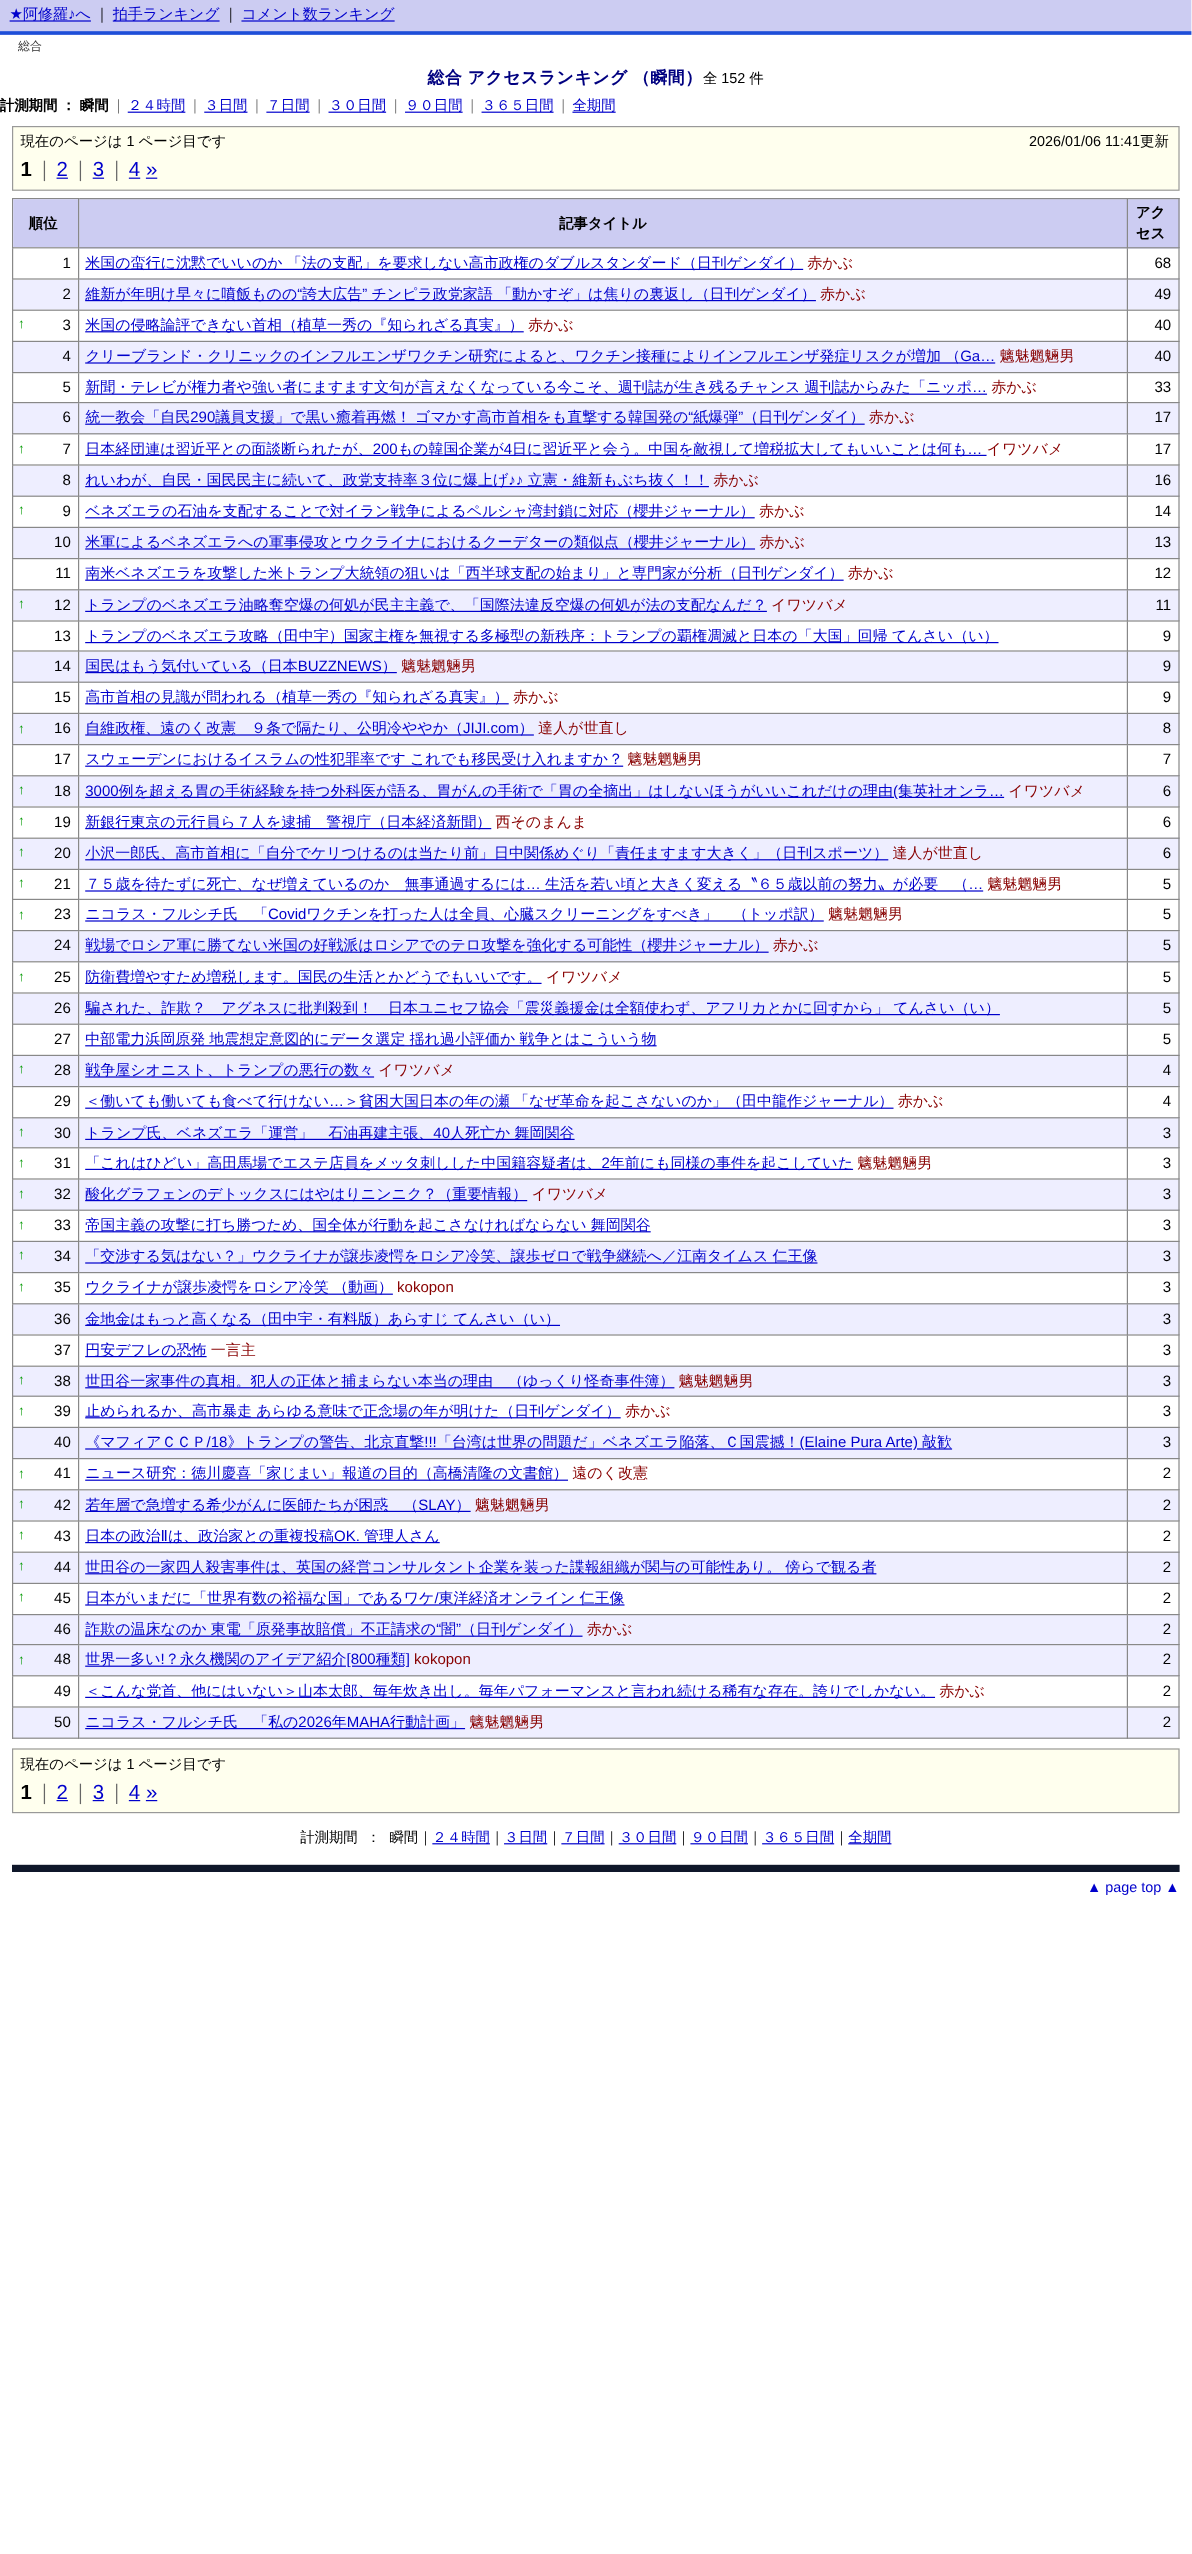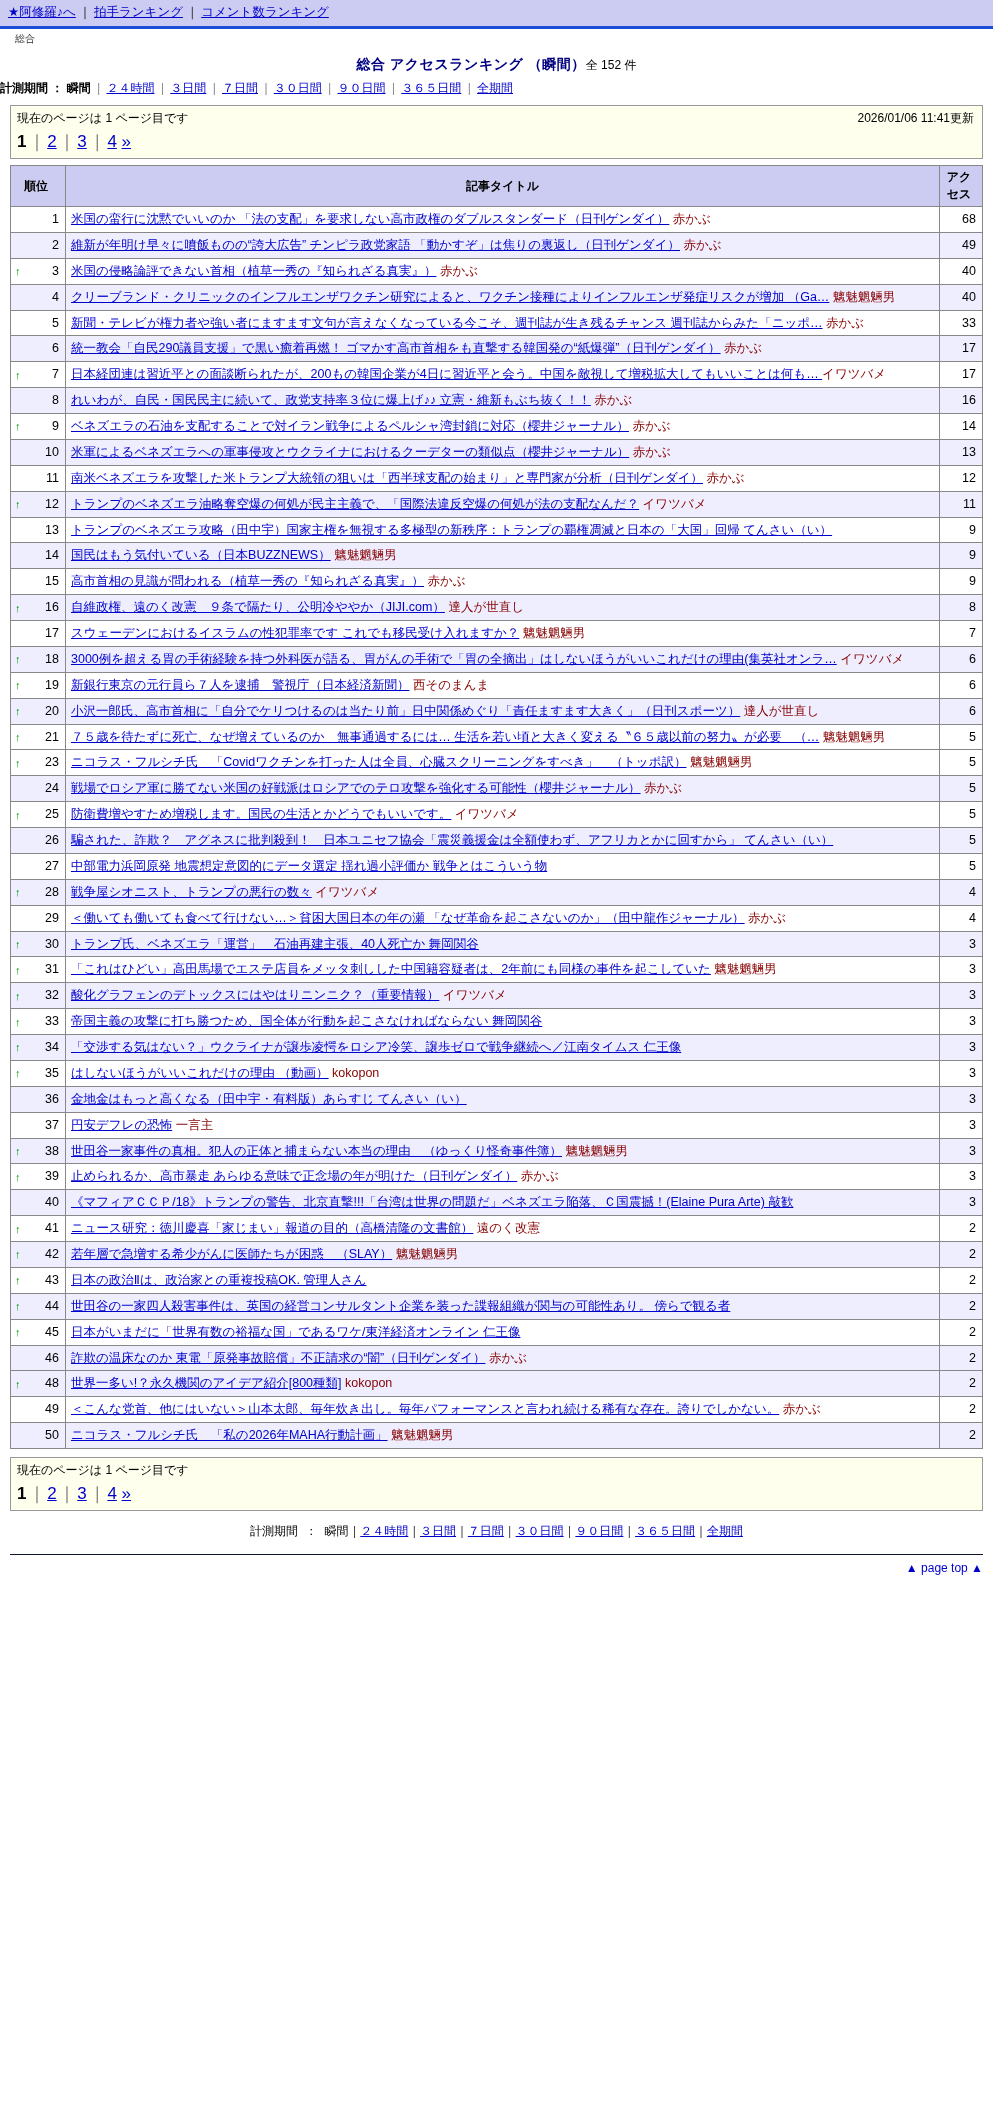--- a/index.html
+++ b/index.html
@@ -93,21 +93,21 @@
   .ttl a{color:#0000cc;}
   .ttl .author{color:#880000;}
   .footer-period{
     text-align:center;
     margin-top:12px;
     font-size:12px;
     font-family:Liberation Mono, monospace;
   }
   .pagetop{
     margin:14px 10px 10px 10px;
-    border-top:1px solid #0f172a;
+    border-top:6px solid #0f172a;
     text-align:right;
     padding-top:6px;
     font-size:12px;
   }
   .pagetop a{color:#0000cc;text-decoration:none;}
   .bottombox{margin-top:8px;}
 </style>
 </head>
 <body>
 
@@ -303,21 +303,21 @@
         <td class="ttl"><a href="#">帝国主義の攻撃に打ち勝つため、国全体が行動を起こさなければならない 舞岡関谷</a></td>
         <td class="col-acc">3</td>
       </tr>
       <tr class="rowalt">
         <td class="col-rank"><span class="arrow">↑</span><span>34</span></td>
         <td class="ttl"><a href="#">「交渉する気はない？」ウクライナが譲歩凌愕をロシア冷笑、譲歩ゼロで戦争継続へ／江南タイムス 仁王像</a></td>
         <td class="col-acc">3</td>
       </tr>
       <tr>
         <td class="col-rank"><span class="arrow">↑</span><span>35</span></td>
-        <td class="ttl"><a href="#">はしないほうがいいこれだけの理由 （動画）</a>   <span class="author">kokopon</span></td>
+        <td class="ttl"><a href="#">ウクライナが譲歩凌愕をロシア冷笑 （動画）</a>   <span class="author">kokopon</span></td>
         <td class="col-acc">3</td>
       </tr>
       <tr class="rowalt">
         <td class="col-rank"><span>36</span></td>
         <td class="ttl"><a href="#">金地金はもっと高くなる（田中宇・有料版）あらすじ てんさい（い）</a></td>
         <td class="col-acc">3</td>
       </tr>
       <tr>
         <td class="col-rank"><span>37</span></td>
         <td class="ttl"><a href="#">円安デフレの恐怖</a>   <span class="author">一言主</span></td>

